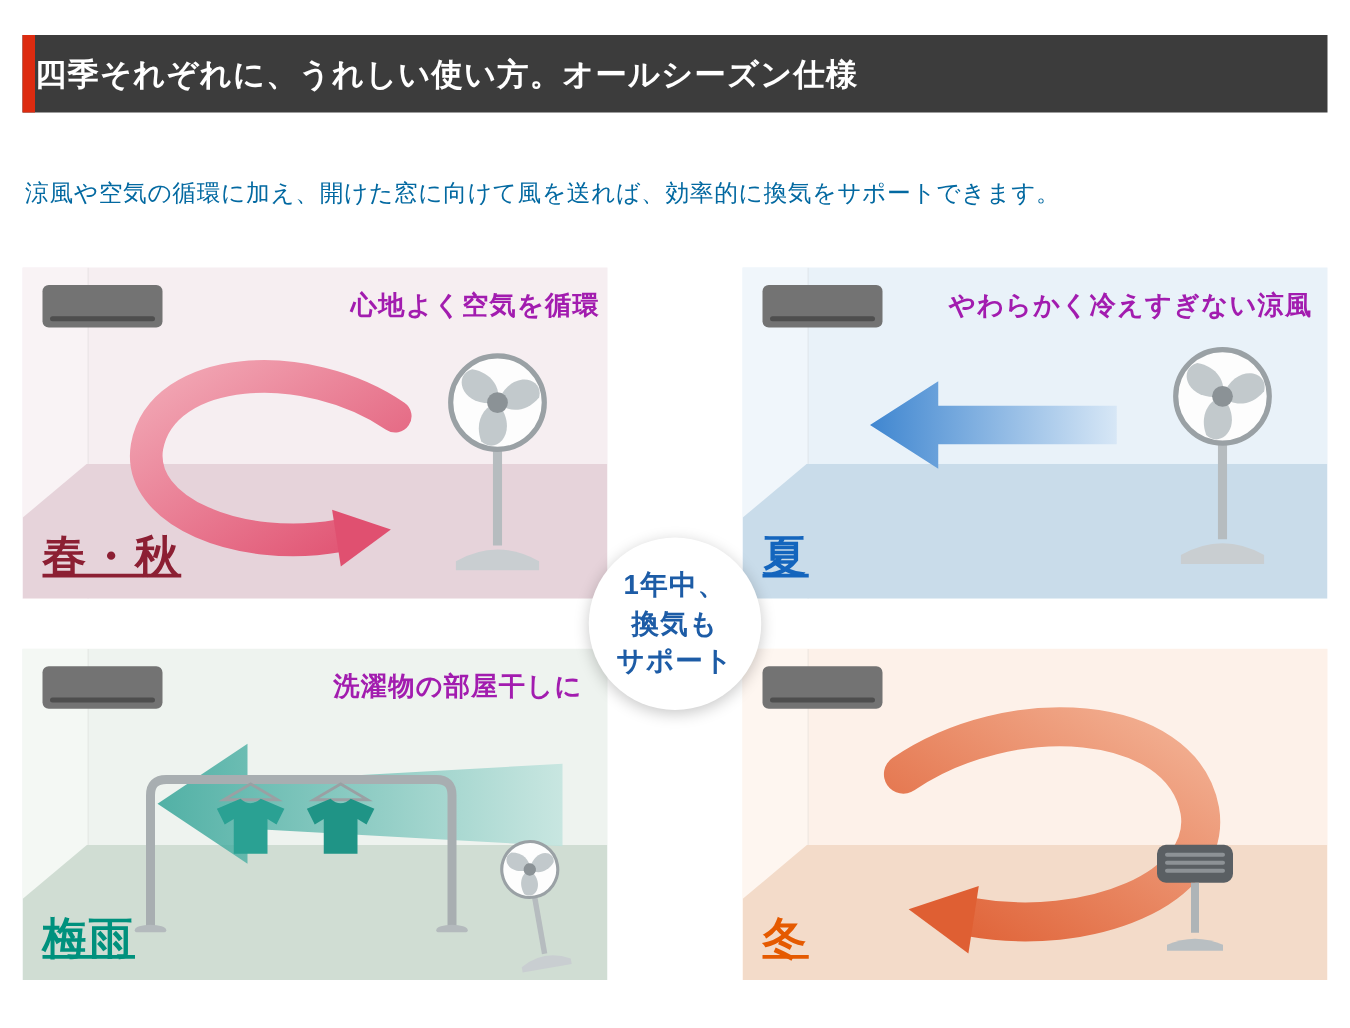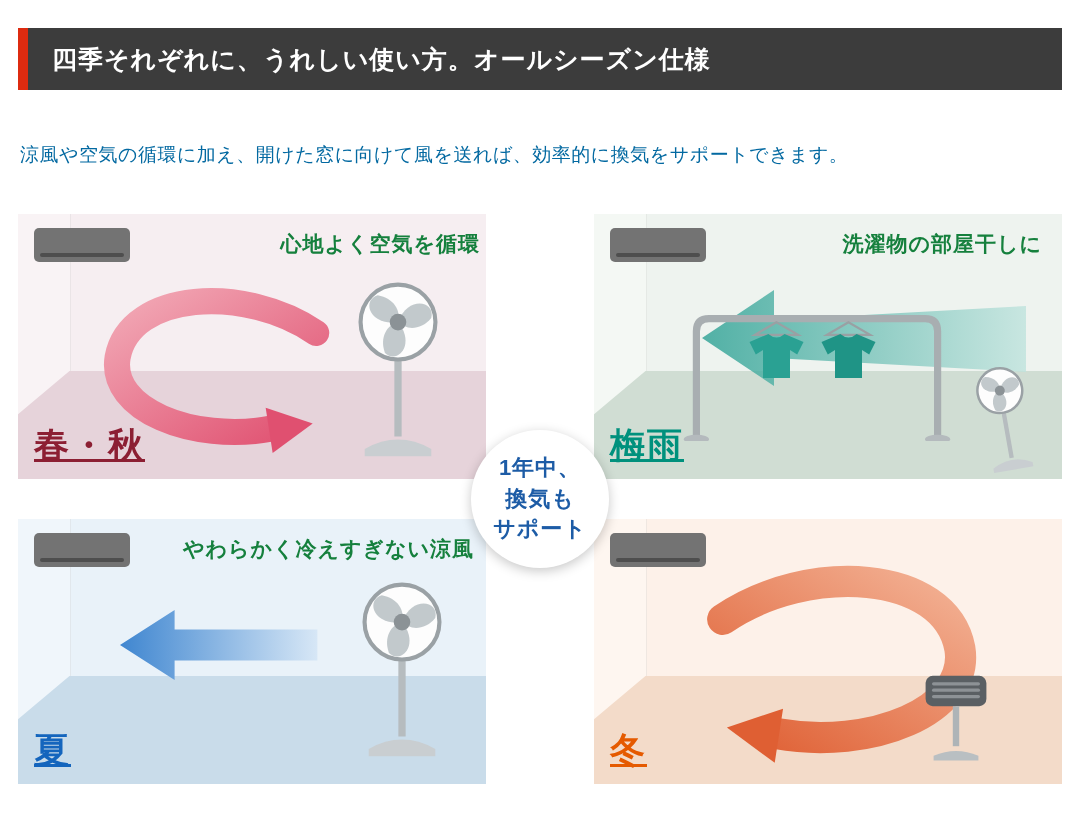--- a/index.html
+++ b/index.html
@@ -2,40 +2,40 @@
 <html><head>
 <meta charset="utf-8">
 <style>
   html,body{margin:0;padding:0;background:#fff;}
   body{width:1080px;height:822px;font-family:"Liberation Sans","DejaVu Sans",sans-serif;}
   .page{position:relative;width:1080px;height:822px;box-sizing:border-box;padding:28px 18px 0;background:#fff;overflow:hidden;}
 
   
   .title-bar{display:flex;align-items:center;height:62px;background:#3c3c3c;}
   .title-accent{flex:0 0 10px;height:100%;background:#dd2b10;}
-  .title-text{color:#fff;font-size:25px;font-weight:700;padding-left:24px;letter-spacing:1px;}
+  .title-text{color:#fff;font-size:25px;font-weight:700;letter-spacing:1px;}
 
   .intro{margin:52px 2px 0;font-size:19px;color:#0369a1;letter-spacing:0.5px;}
 
   
   .grid{position:relative;margin-top:46px;display:grid;grid-template-columns:468px 468px;grid-template-rows:265px 265px;gap:40px 108px;}
 
   .panel{position:relative;width:468px;height:265px;overflow:hidden;}
   .wallstrip{position:absolute;left:0;top:0;width:52px;height:100%;border-right:1px solid rgba(0,0,0,0.06);}
   .floor{position:absolute;left:0;bottom:0;width:100%;height:108px;clip-path:polygon(0 40%,11% 0,100% 0,100% 100%,0 100%);}
 
   .p1{background:#f6eef1}.p1 .wallstrip{background:#f9f3f5}.p1 .floor{background:#e6d3da}
   .p2{background:#eef3ef}.p2 .wallstrip{background:#f4f8f4}.p2 .floor{background:#d0ddd3}
   .p3{background:#e9f2f9}.p3 .wallstrip{background:#f0f6fb}.p3 .floor{background:#c9dcea}
   .p4{background:#fdf1e9}.p4 .wallstrip{background:#fef6f0}.p4 .floor{background:#f3dbc9}
 
   .ac{position:absolute;left:16px;top:14px;width:96px;height:34px;background:#737373;border-radius:5px;}
   .ac::after{content:"";position:absolute;left:6px;right:6px;bottom:5px;height:4px;background:#4e4e4e;border-radius:2px;}
 
-  .caption{position:absolute;top:16px;font-size:21px;font-weight:600;color:#15803d;white-space:nowrap;letter-spacing:1px;}
+  .caption{position:absolute;top:16px;font-size:21px;font-weight:600;color:#a21caf;white-space:nowrap;letter-spacing:1px;}
   .p1 .caption{right:6px}.p2 .caption{right:20px}.p3 .caption{right:12px}.p4 .caption{right:18px}
 
   .season{position:absolute;left:16px;bottom:10px;font-size:35px;font-weight:800;letter-spacing:2px;text-decoration:underline;}
   .p1 .season{color:#8c1f33}.p2 .season{color:#00917d}.p3 .season{color:#1465bd}.p4 .season{color:#e55a00}
 
   .deco{position:absolute;}
   .p1 .arrow{left:70px;top:58px;width:270px;height:195px;}
   .p1 .fan{right:36px;top:62px;width:104px;height:192px;}
   .p2 .arrow{left:100px;top:62px;width:340px;height:140px;}
   .p2 .laundry{left:88px;top:92px;width:270px;height:135px;}
@@ -115,20 +115,40 @@
         <path d="M262 58 C180 2 48 10 34 86 C24 146 120 184 210 168" fill="none" stroke="url(#gpink)" stroke-width="30" stroke-linecap="round"></path>
         <path d="M204 144 L258 162 L212 196 Z" fill="#e05070"></path>
       </svg>
       <svg class="deco fan" viewBox="0 0 100 180">
           <use href="#sym-fan"></use>
         </svg>
       <div class="caption">心地よく空気を循環</div>
       <div class="season">春・秋</div>
     </section>
 
+    <section class="panel p3">
+      <div class="wallstrip"></div>
+      <div class="floor"></div>
+      <div class="ac"></div>
+      <svg class="deco arrow" viewBox="0 0 300 160">
+        <defs>
+            <linearGradient id="gblue" x1="0" y1="0" x2="1" y2="0">
+          <stop offset="0" stop-color="#3f86d0"></stop>
+              <stop offset="1" stop-color="#d7e7f6"></stop>
+        </linearGradient>
+          </defs>
+        <path d="M10 80 L88 30 L88 58 L292 58 L292 102 L88 102 L88 130 Z" fill="url(#gblue)"></path>
+      </svg>
+      <svg class="deco fan" viewBox="0 0 100 180">
+          <use href="#sym-fan"></use>
+        </svg>
+      <div class="caption">やわらかく冷えすぎない涼風</div>
+      <div class="season">夏</div>
+    </section>
+
     <section class="panel p2">
       <div class="wallstrip"></div>
       <div class="floor"></div>
       <div class="ac"></div>
       <svg class="deco arrow" viewBox="0 0 340 140">
         <defs>
             <linearGradient id="gteal" x1="0" y1="0" x2="1" y2="0">
           <stop offset="0" stop-color="#2aa093"></stop>
               <stop offset="1" stop-color="#bfe3dd"></stop>
         </linearGradient>
@@ -136,40 +156,20 @@
         <path d="M8 62 L80 14 L80 44 L332 30 L332 96 L80 82 L80 110 Z" fill="url(#gteal)" opacity="0.8"></path>
       </svg>
       <svg class="deco laundry" viewBox="0 0 300 150">
           <use href="#sym-laundry"></use>
         </svg>
       <svg class="deco fan" viewBox="0 0 100 180">
           <use href="#sym-fan"></use>
         </svg>
       <div class="caption">洗濯物の部屋干しに</div>
       <div class="season">梅雨</div>
-    </section>
-
-    <section class="panel p3">
-      <div class="wallstrip"></div>
-      <div class="floor"></div>
-      <div class="ac"></div>
-      <svg class="deco arrow" viewBox="0 0 300 160">
-        <defs>
-            <linearGradient id="gblue" x1="0" y1="0" x2="1" y2="0">
-          <stop offset="0" stop-color="#3f86d0"></stop>
-              <stop offset="1" stop-color="#d7e7f6"></stop>
-        </linearGradient>
-          </defs>
-        <path d="M10 80 L88 30 L88 58 L292 58 L292 102 L88 102 L88 130 Z" fill="url(#gblue)"></path>
-      </svg>
-      <svg class="deco fan" viewBox="0 0 100 180">
-          <use href="#sym-fan"></use>
-        </svg>
-      <div class="caption">やわらかく冷えすぎない涼風</div>
-      <div class="season">夏</div>
     </section>
 
     <section class="panel p4">
       <div class="wallstrip"></div>
       <div class="floor"></div>
       <div class="ac"></div>
       <svg class="deco arrow" viewBox="0 0 310 200">
         <defs>
             <linearGradient id="gorange" x1="1" y1="0" x2="0" y2="1">
           <stop offset="0" stop-color="#f3b295"></stop>

